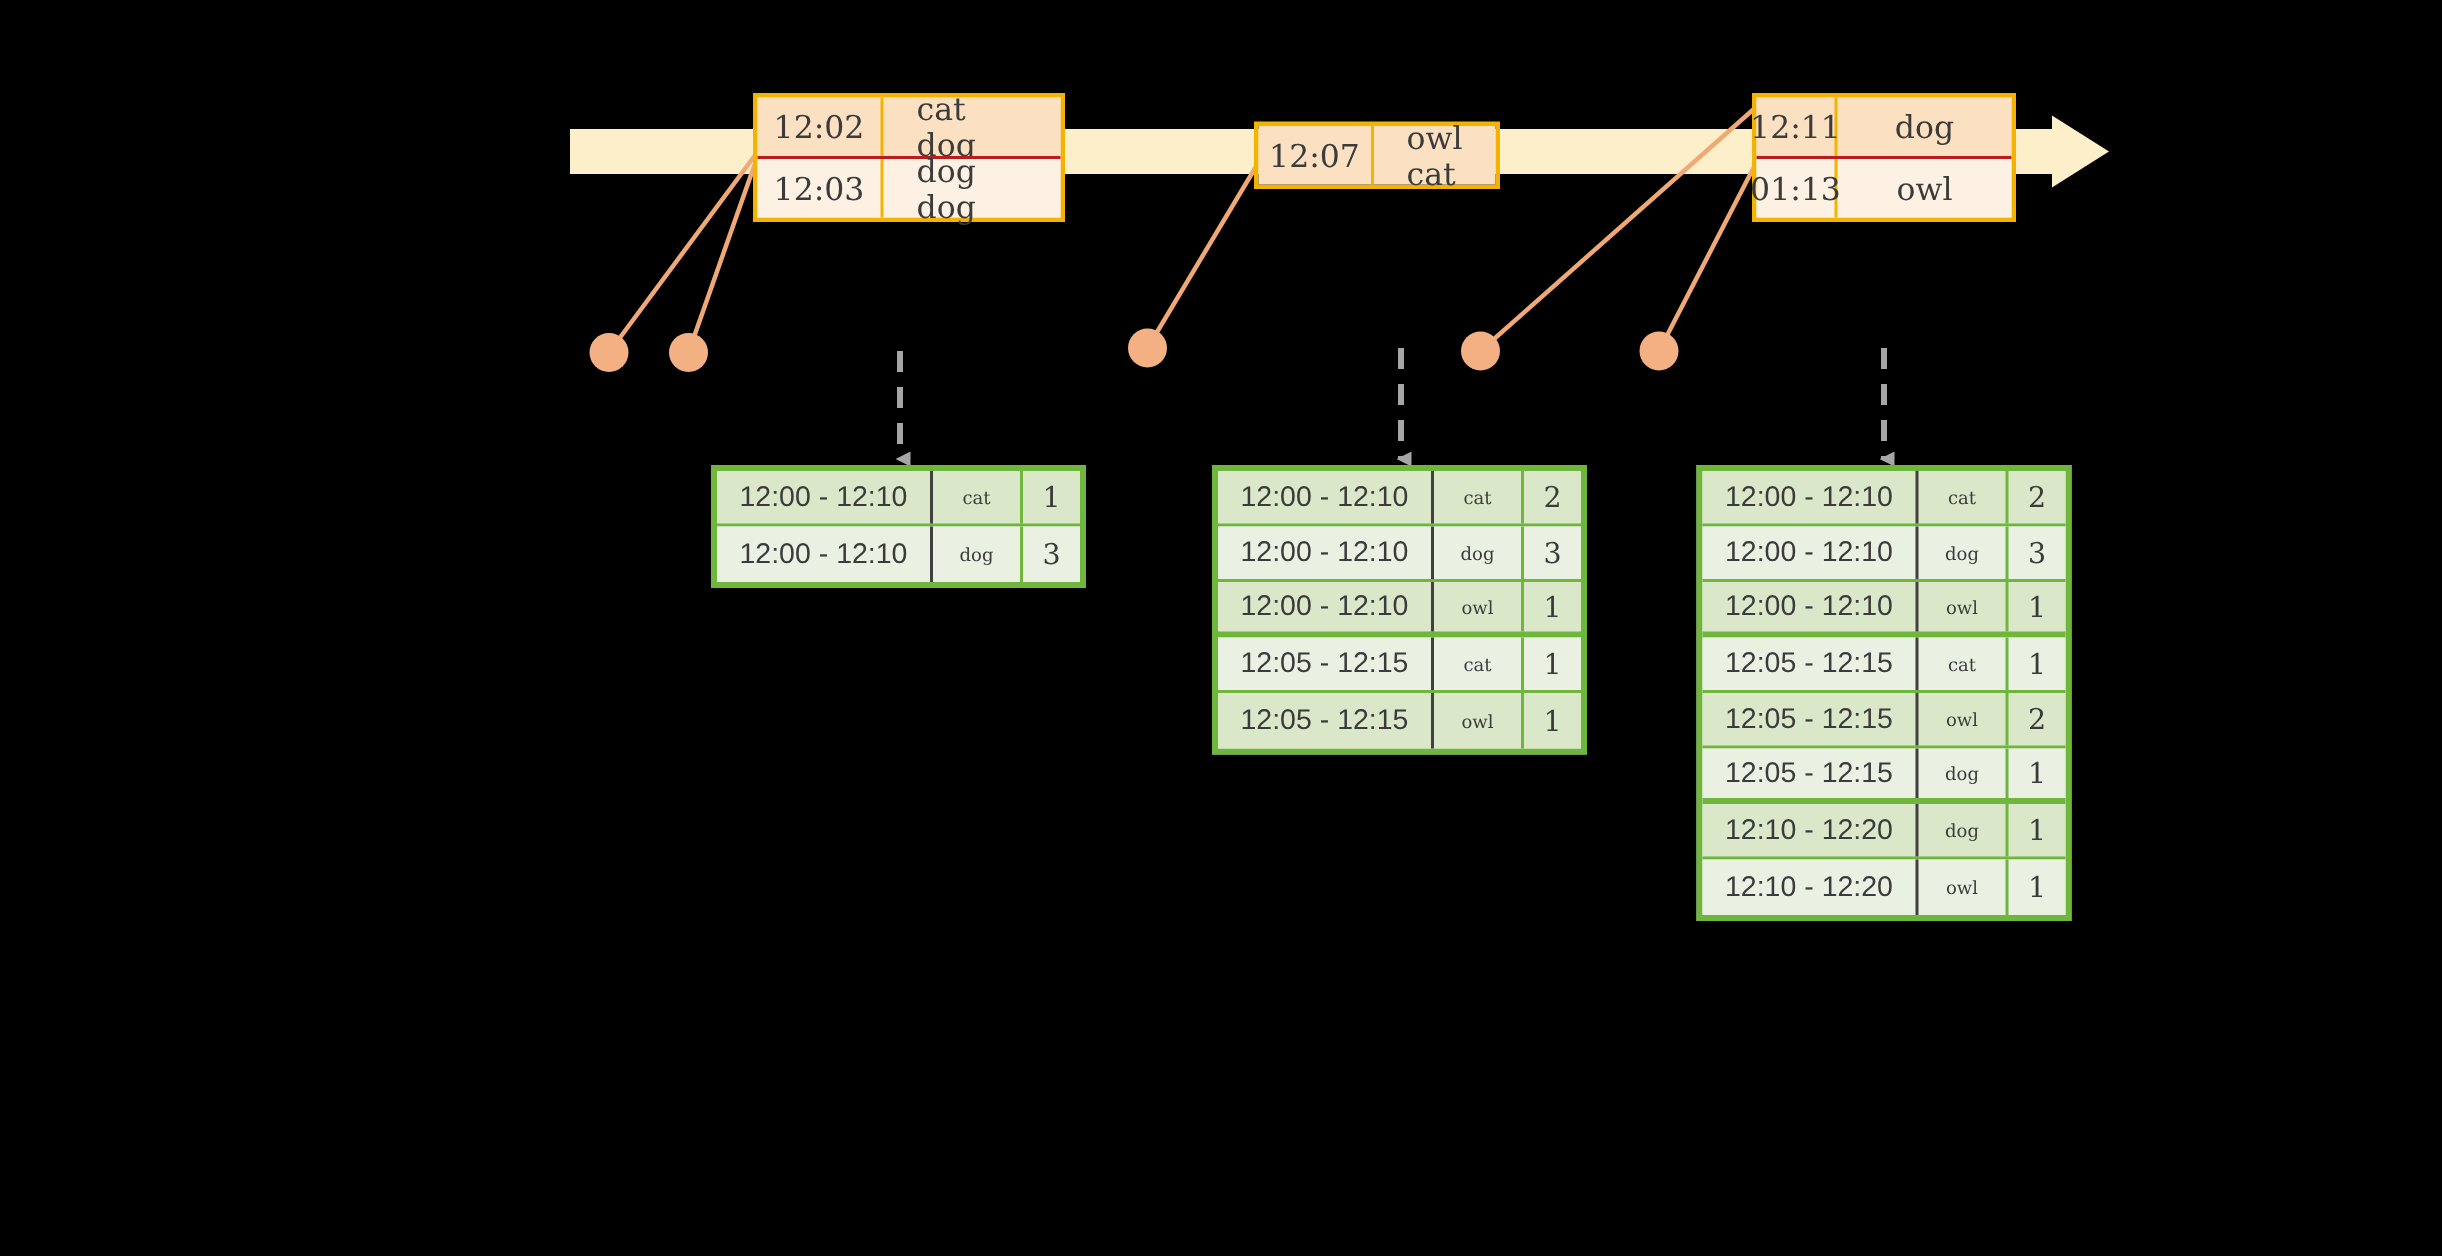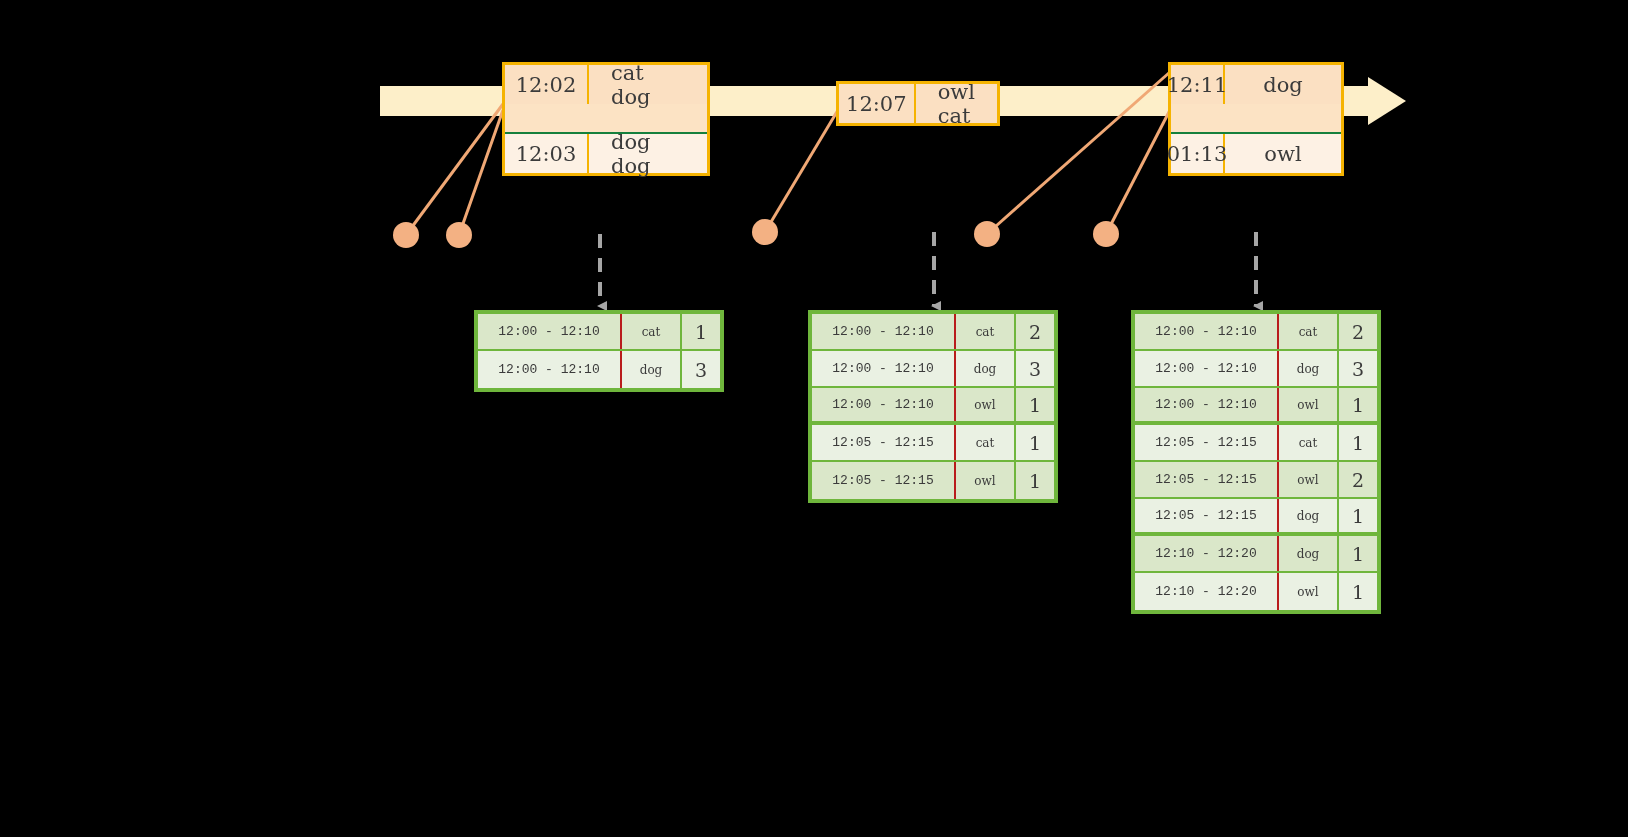--- a/index.html
+++ b/index.html
@@ -50,22 +50,21 @@
     background: #FCE3C4;
     display: flex;
     flex-direction: column;
   }
   .event-row {
     display: flex;
     flex-direction: row;
     height: 39px;
   }
   .event-row + .event-row {
-    border-top: 2px solid #15803d;
-    margin-top: 28px;
+    border-top: 2px solid #b91c1c;
   }
   .event-row.shade-a { background: #FBE0C2; }
   .event-row.shade-b { background: #FDF1E4; }
 
   .event-time {
     width: 84px;
     display: flex;
     align-items: center;
     justify-content: center;
     font-size: 21px;
@@ -116,25 +115,25 @@
   }
   .rt-row:last-child { border-bottom: none; }
   .rt-row.shade-a { background: #DAE7C9; }
   .rt-row.shade-b { background: #EAF1E3; }
   .rt-row.group-end { border-bottom: 4px solid #6FB63C; }
 
   .rt-window {
     display: flex;
     align-items: center;
     justify-content: center;
-    font-size: 13px;
-    color: #3b3b3b;
-    border-right: 2px solid #b91c1c;
-    box-sizing: border-box;
-    font-family: Liberation Mono, monospace;
+    font-size: 19px;
+    color: #3b3b3b;
+    border-right: 2px solid #404040;
+    box-sizing: border-box;
+    font-family: Liberation Sans, sans-serif;
     white-space: nowrap;
   }
   .rt-key {
     display: flex;
     align-items: center;
     justify-content: center;
     font-size: 12px;
     color: #3b3b3b;
     border-right: 2px solid #6FB63C;
     box-sizing: border-box;

